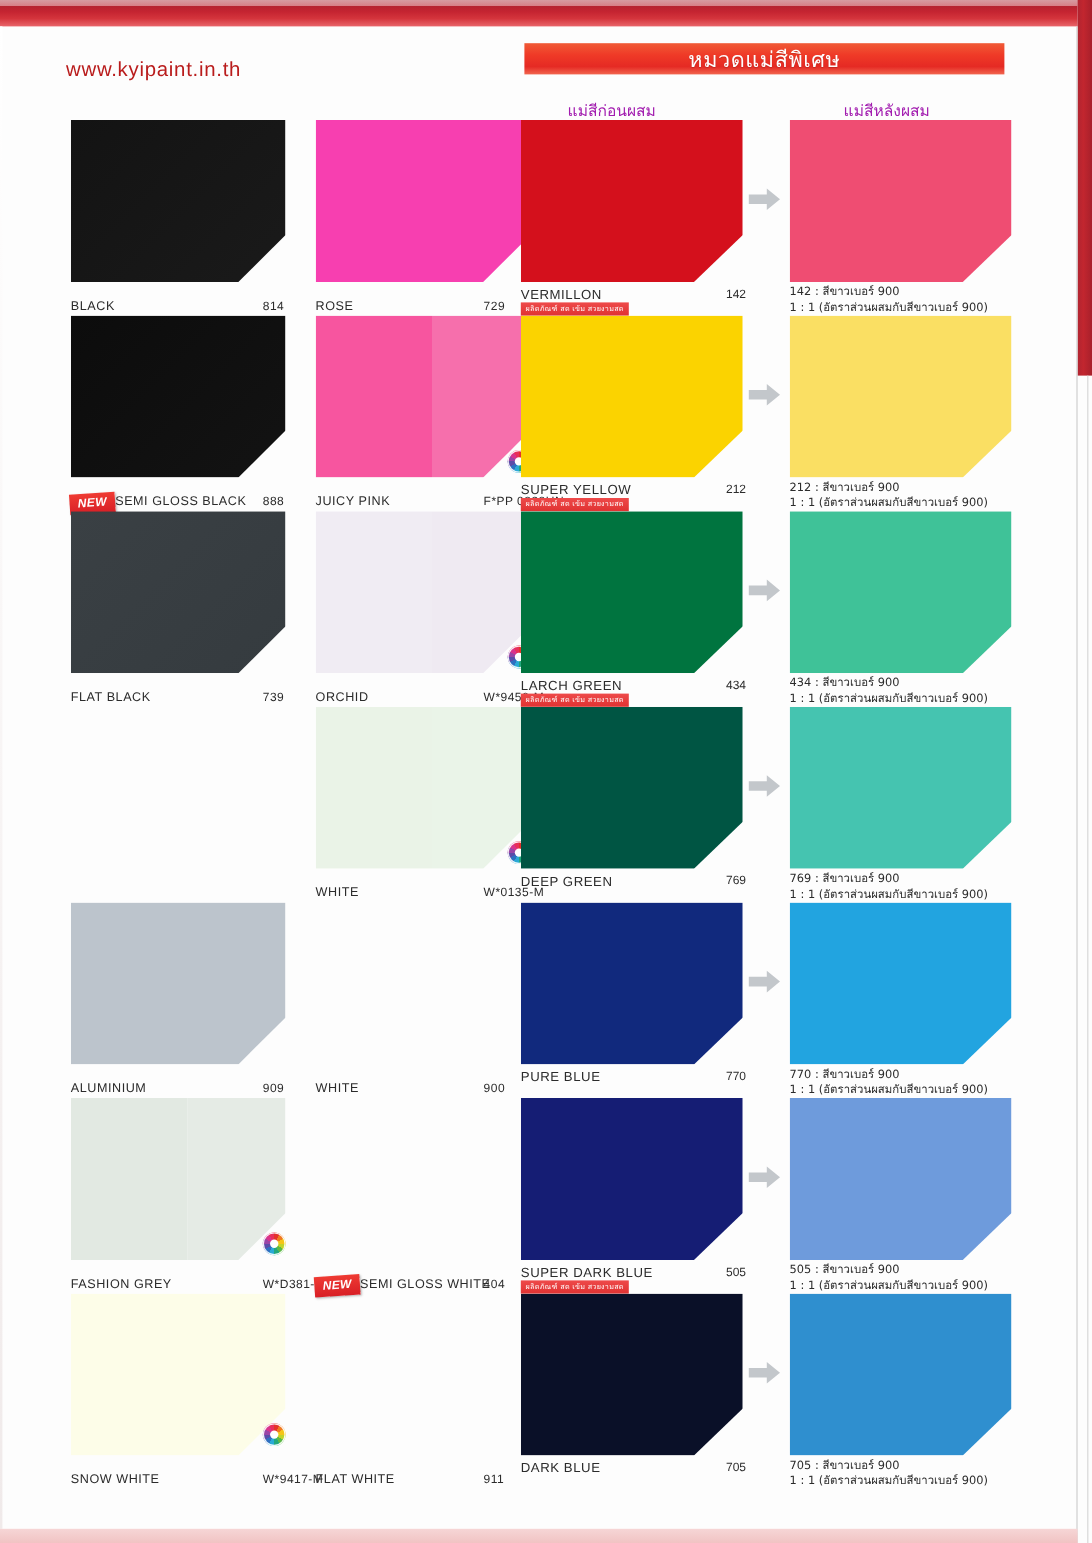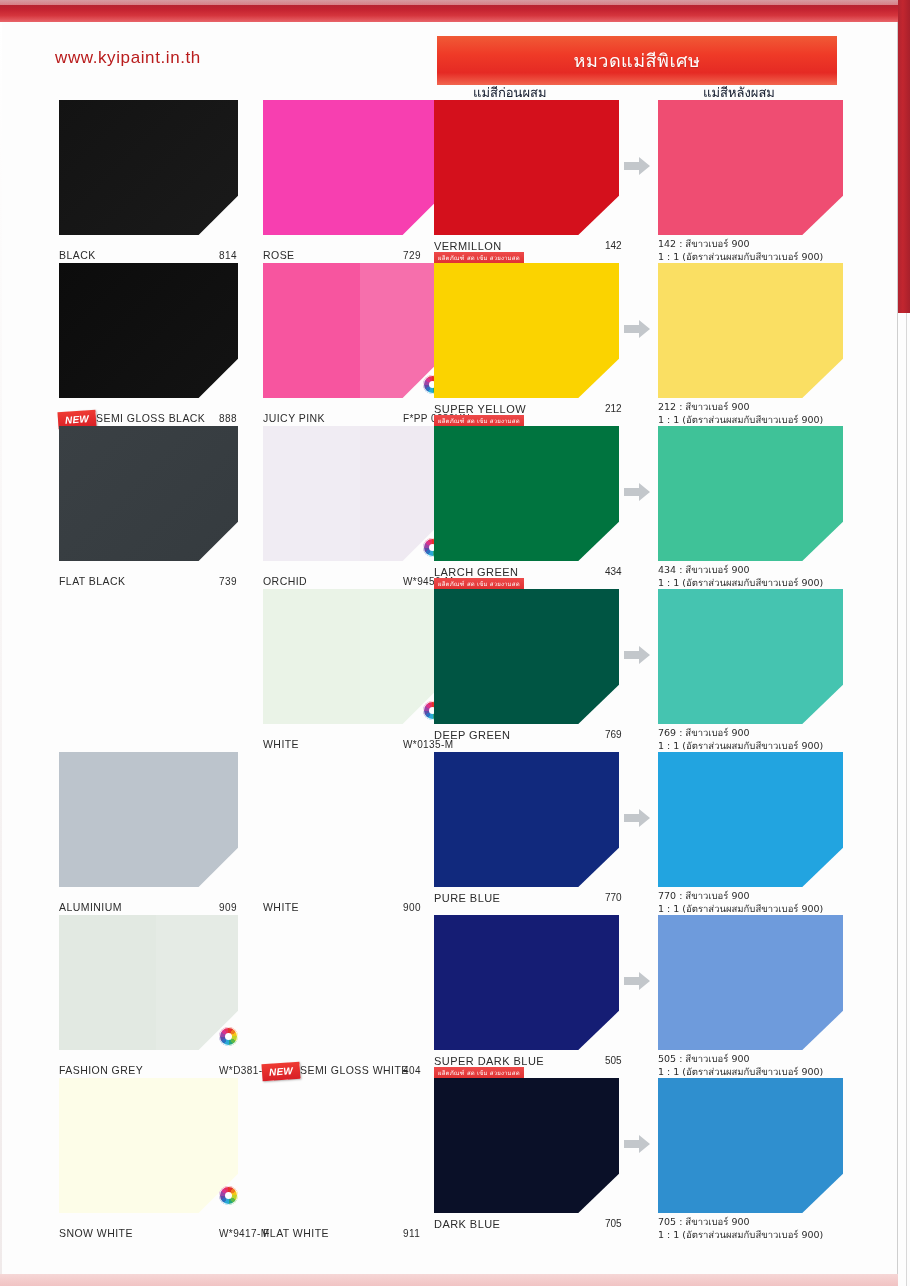--- a/index.html
+++ b/index.html
@@ -44,31 +44,31 @@
   
   .watermark{
     position:absolute;left:55px;top:48px;
     font-family:Liberation Sans, sans-serif;
     font-size:17px;letter-spacing:.6px;color:#b91c1c;
     white-space:nowrap;
   }
 
   
   .special-header{
-    position:absolute;left:437px;top:36px;width:400px;height:49px;
+    position:absolute;left:437px;top:36px;width:400px;height:26px;
     background:linear-gradient(180deg,#f05a36 0%,#ef3a27 38%,#e52a24 75%,#f2664f 100%);
     display:flex;align-items:center;justify-content:center;
   }
   .special-header-title{
     color:#ffffff;font-size:18px;letter-spacing:.5px;
     font-family:"DejaVu Sans","Liberation Sans",sans-serif;
     text-shadow:0 1px 1px rgba(0,0,0,.18);
   }
   .col-caption{
-    position:absolute;top:82px;font-size:13px;color:#0f172a;
+    position:absolute;top:82px;font-size:13px;color:#a21caf;
     font-family:Liberation Serif, serif;
     white-space:nowrap;
   }
   .cap-before{left:473px;}
   .cap-after{left:703px;}
 
   
   .left-grid{position:absolute;left:16px;top:100px;width:430px;margin-left:12px;}
   .lrow{position:relative;height:163px;}
   .lcell{position:absolute;top:0;width:205px;height:163px;}

